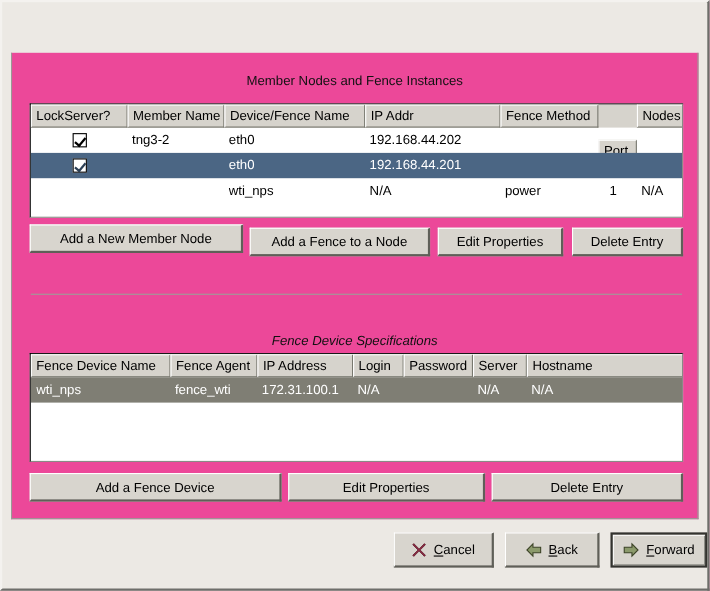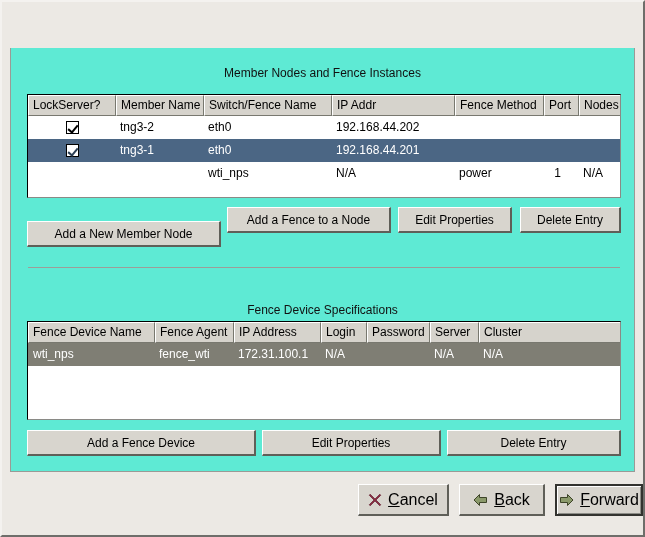--- a/index.html
+++ b/index.html
@@ -47,21 +47,21 @@
     color: #ffffff;
     letter-spacing: 0.2px;
     white-space: nowrap;
   }
 
   
   #content {
     position: absolute;
     left: 8px; top: 46px;
     width: 625px; height: 424px;
-    background: #5eead4;
+    background: #ec4899;
     border-left: 1px solid #9a9a96;
     border-right: 1px solid #9a9a96;
     border-bottom: 1px solid #9a9a96;
     box-sizing: border-box;
   }
 
   .section-caption {
     position: absolute;
     width: 100%;
     text-align: center;
@@ -181,21 +181,21 @@
     background: #d8d5ce;
     border-top: 1px solid #ffffff;
     border-left: 1px solid #ffffff;
     border-right: 2px solid #5f5f58;
     border-bottom: 2px solid #5f5f58;
     box-sizing: border-box;
     display: flex;
     align-items: center;
     justify-content: center;
     gap: 6px;
-    font-size: 16px;
+    font-size: 12px;
     cursor: default;
   }
   .navbtn.focus {
     border: 2px solid #33332f;
     box-shadow: inset 1px 1px 0 #ffffff, inset -1px -1px 0 #8d8d87;
   }
   .mn { text-decoration: underline; }
   .glyph { display: inline-block; line-height: 0; }
 </style>
 </head>
@@ -206,76 +206,75 @@
 
   <div id="content">
 
     <div class="section-caption" style="top:18px;">Member Nodes and Fence Instances</div>
 
     <div class="tablebox" id="members-table" style="left:16px; top:46px; width:594px; height:104px;">
 
       <div class="hdr-row">
         <div class="hdr-cell" style="left:0px;   width:88px;">LockServer?</div>
         <div class="hdr-cell" style="left:88px;  width:88px;">Member Name</div>
-        <div class="hdr-cell" style="left:176px; width:128px;">Switch/Fence Name</div>
+        <div class="hdr-cell" style="left:176px; width:128px;">Device/Fence Name</div>
         <div class="hdr-cell" style="left:304px; width:123px;">IP Addr</div>
         <div class="hdr-cell" style="left:427px; width:89px;">Fence Method</div>
-        <div class="hdr-cell" style="left:516px; width:35px;">Port</div>
+        <div class="hdr-cell" style="left:516px; width:35px;margin-top:32px;">Port</div>
         <div class="hdr-cell" style="left:551px; width:43px;">Nodes</div>
       </div>
 
       <div class="data-row" style="top:21px;">
         <div class="chk" style="left:38px;"></div>
         <div class="cell" style="left:92px; width:84px;">tng3-2</div>
         <div class="cell" style="left:180px; width:124px;">eth0</div>
         <div class="cell" style="left:308px; width:119px;">192.168.44.202</div>
         <div class="cell" style="left:431px; width:85px;"></div>
         <div class="cell center" style="left:516px; width:35px;"></div>
         <div class="cell" style="left:555px; width:39px;"></div>
       </div>
 
       <div class="data-row sel-blue" style="top:44px;">
         <div class="chk onblue" style="left:38px;"></div>
-        <div class="cell" style="left:92px; width:84px;">tng3-1</div>
         <div class="cell" style="left:180px; width:124px;">eth0</div>
         <div class="cell" style="left:308px; width:119px;">192.168.44.201</div>
         <div class="cell" style="left:431px; width:85px;"></div>
         <div class="cell center" style="left:516px; width:35px;"></div>
         <div class="cell" style="left:555px; width:39px;"></div>
       </div>
 
       <div class="data-row" style="top:67px;">
         <div class="cell" style="left:92px; width:84px;"></div>
         <div class="cell" style="left:180px; width:124px;">wti_nps</div>
         <div class="cell" style="left:308px; width:119px;">N/A</div>
         <div class="cell" style="left:431px; width:85px;">power</div>
         <div class="cell center" style="left:512px; width:35px;">1</div>
         <div class="cell" style="left:555px; width:39px;">N/A</div>
       </div>
     </div>
 
-    <div class="btn" style="left:16px;  top:173px; width:194px; height:26px;">Add a New Member Node</div>
+    <div class="btn" style="left:16px;  top:156px; width:194px; height:26px;">Add a New Member Node</div>
     <div class="btn" style="left:216px; top:159px; width:164px; height:26px;">Add a Fence to a Node</div>
     <div class="btn" style="left:387px; top:159px; width:114px; height:26px;">Edit Properties</div>
     <div class="btn" style="left:509px; top:159px; width:101px; height:26px;">Delete Entry</div>
 
     <div class="hr" style="left:17px; top:219px; width:592px;"></div>
 
-    <div class="section-caption" style="top:255px;">Fence Device Specifications</div>
+    <div class="section-caption" style="top:255px;font-style:italic;">Fence Device Specifications</div>
 
     <div class="tablebox" id="fence-table" style="left:16px; top:273px; width:594px; height:99px;">
 
       <div class="hdr-row">
         <div class="hdr-cell" style="left:0px;   width:127px;">Fence Device Name</div>
         <div class="hdr-cell" style="left:127px; width:79px;">Fence Agent</div>
         <div class="hdr-cell" style="left:206px; width:87px;">IP Address</div>
         <div class="hdr-cell" style="left:293px; width:46px;">Login</div>
         <div class="hdr-cell" style="left:339px; width:63px;">Password</div>
         <div class="hdr-cell" style="left:402px; width:49px;">Server</div>
-        <div class="hdr-cell" style="left:451px; width:143px;">Cluster</div>
+        <div class="hdr-cell" style="left:451px; width:143px;">Hostname</div>
       </div>
 
       <div class="data-row sel-gray" style="top:21px;">
         <div class="cell" style="left:5px;   width:122px;">wti_nps</div>
         <div class="cell" style="left:131px; width:75px;">fence_wti</div>
         <div class="cell" style="left:210px; width:83px;">172.31.100.1</div>
         <div class="cell" style="left:297px; width:42px;">N/A</div>
         <div class="cell" style="left:341px; width:59px;margin-top:46px;">p455w3rd</div>
         <div class="cell" style="left:406px; width:45px;">N/A</div>
         <div class="cell" style="left:455px; width:135px;">N/A</div>

